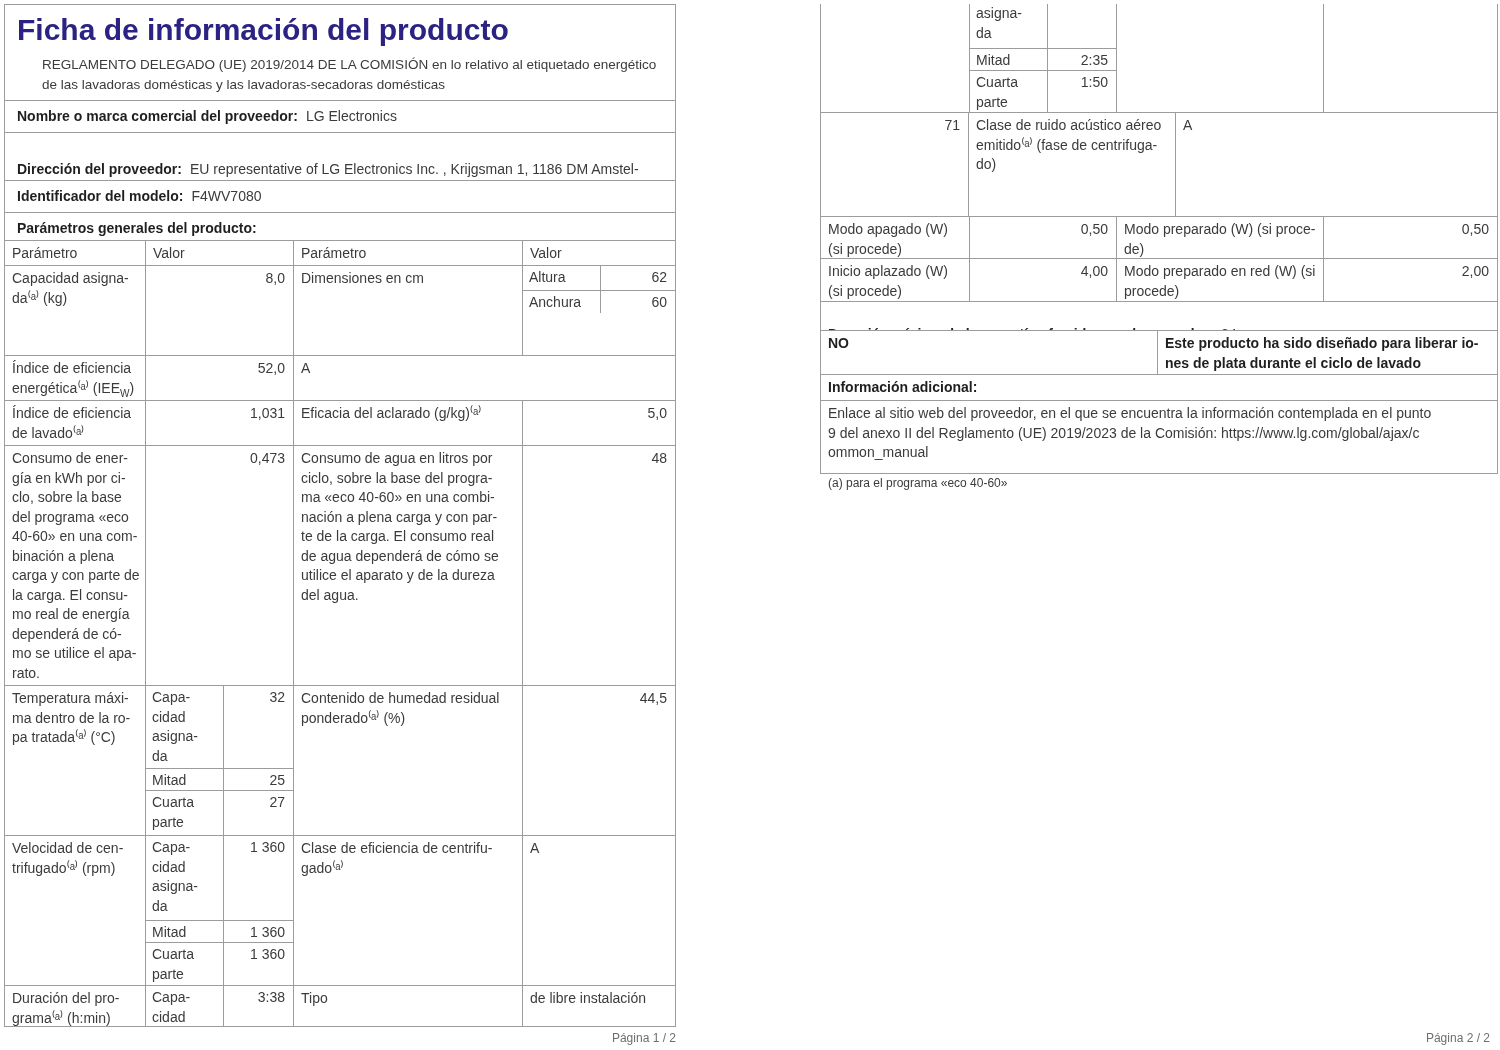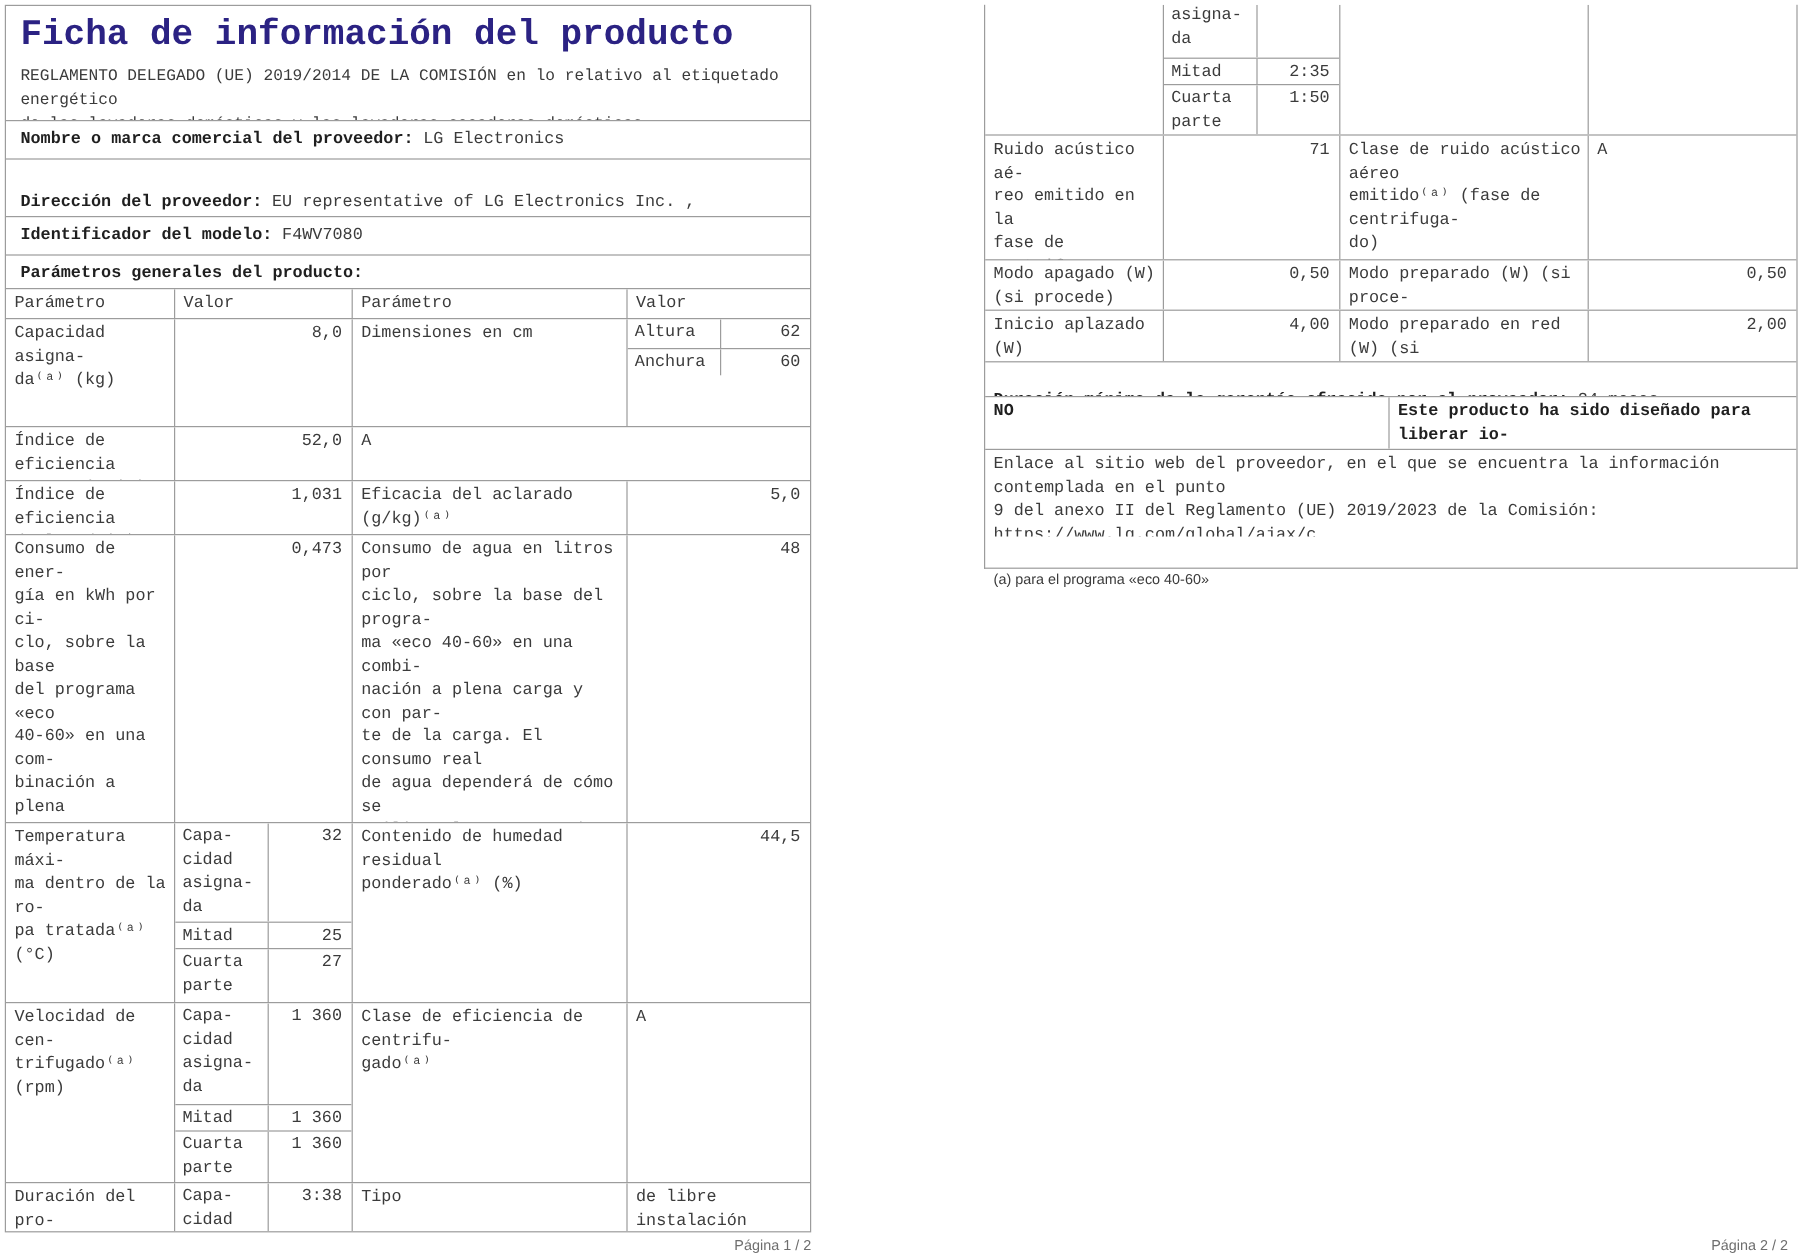--- a/index.html
+++ b/index.html
@@ -2,30 +2,30 @@
 <html><head>
 <meta charset="utf-8">
 <style>
   :root { --bd: #9c9c9c; --txt: #3b3b3b; --bold: #1f1f1f; --title: #2b2283; }
   * { margin: 0; padding: 0; box-sizing: border-box; }
   html,body { background: #ffffff; }
   body {
     position: relative; width: 1500px; height: 1050px;
     font-family: "Liberation Sans", sans-serif; color: var(--txt);
   }
-  .page { position: absolute; top: 4px; background: #fff; font-family: Liberation Mono, monospace; }
+  .page { position: absolute; top: 4px; background: #fff; }
   #page1 { left: 4px; width: 672px; height: 1023px; border: 1px solid var(--bd); }
   #page2 { left: 820px; width: 678px; height: 470px;
            border-left: 1px solid var(--bd); border-right: 1px solid var(--bd);
            border-bottom: 1px solid var(--bd); }
 
   .titleblock { height: 95px; padding: 6px 12px 0 12px; overflow: hidden; }
   .titleblock h1 { font-size: 30px; line-height: 34px; font-weight: 700;
                    color: var(--title); margin: 2px 0 8px 0; }
-  .subtitle { font-size: 13.5px; line-height: 20px; white-space: pre-line; }
+  .subtitle { font-size: 13.5px; line-height: 20px; white-space: pre-line; margin-left: 25px; }
 
   .inforow { border-top: 1px solid var(--bd); padding: 5px 12px 0 12px;
              font-size: 14px; line-height: 21px; overflow: hidden; }
   .b { font-weight: 700; color: var(--bold); }
   .gap { margin-left: 8px; }
   .ml { white-space: pre-line; }
 
   .row { display: flex; border-top: 1px solid var(--bd); overflow: hidden; }
   .row.nt { border-top: none; }
   .c { border-left: 1px solid var(--bd); padding: 3px 4px 0 7px;
@@ -226,25 +226,20 @@
         <div class="sk">Cuarta
 parte</div>
         <div class="sv">1:50</div>
       </div>
     </div>
     <div class="c" style="width:207px"></div>
     <div class="c" style="flex:1"></div>
   </div>
 
   <div class="row" style="height:104px">
-    <div class="c" style="width:148px">Ruido acústico aé-
-reo emitido en la
-fase de centrifuga-
-do⁽ᵃ⁾ (dB(A) re
-1 pW)</div>
     <div class="c v" style="width:147px">71</div>
     <div class="c" style="width:207px">Clase de ruido acústico aéreo
 emitido⁽ᵃ⁾ (fase de centrifuga-
 do)</div>
     <div class="c" style="flex:1">A</div>
   </div>
 
   <div class="row" style="height:42px">
     <div class="c" style="width:148px">Modo apagado (W)
 (si procede)</div>
@@ -268,20 +263,23 @@
       <span class="b">Duración mínima de la garantía ofrecida por el proveedor:</span><span class="gap">24 meses</span>
     </div>
   </div>
 
   <div class="row" style="height:44px">
     <div class="c b" style="flex:1">NO</div>
     <div class="c b" style="width:340px">Este producto ha sido diseñado para liberar io-
 nes de plata durante el ciclo de lavado</div>
   </div>
 
+  <div class="row" style="height:26px">
+    <div class="c b" style="flex:1">Información adicional:</div>
+  </div>
 
   <div class="row" style="height:73px">
     <div class="c" style="flex:1">Enlace al sitio web del proveedor, en el que se encuentra la información contemplada en el punto
 9 del anexo II del Reglamento (UE) 2019/2023 de la Comisión: https://www.lg.com/global/ajax/c
 ommon_manual</div>
   </div>
 </div>
 
 <div id="footnote">(a) para el programa «eco 40-60»</div>
 <div class="footer" id="footer1">Página 1 / 2</div>

